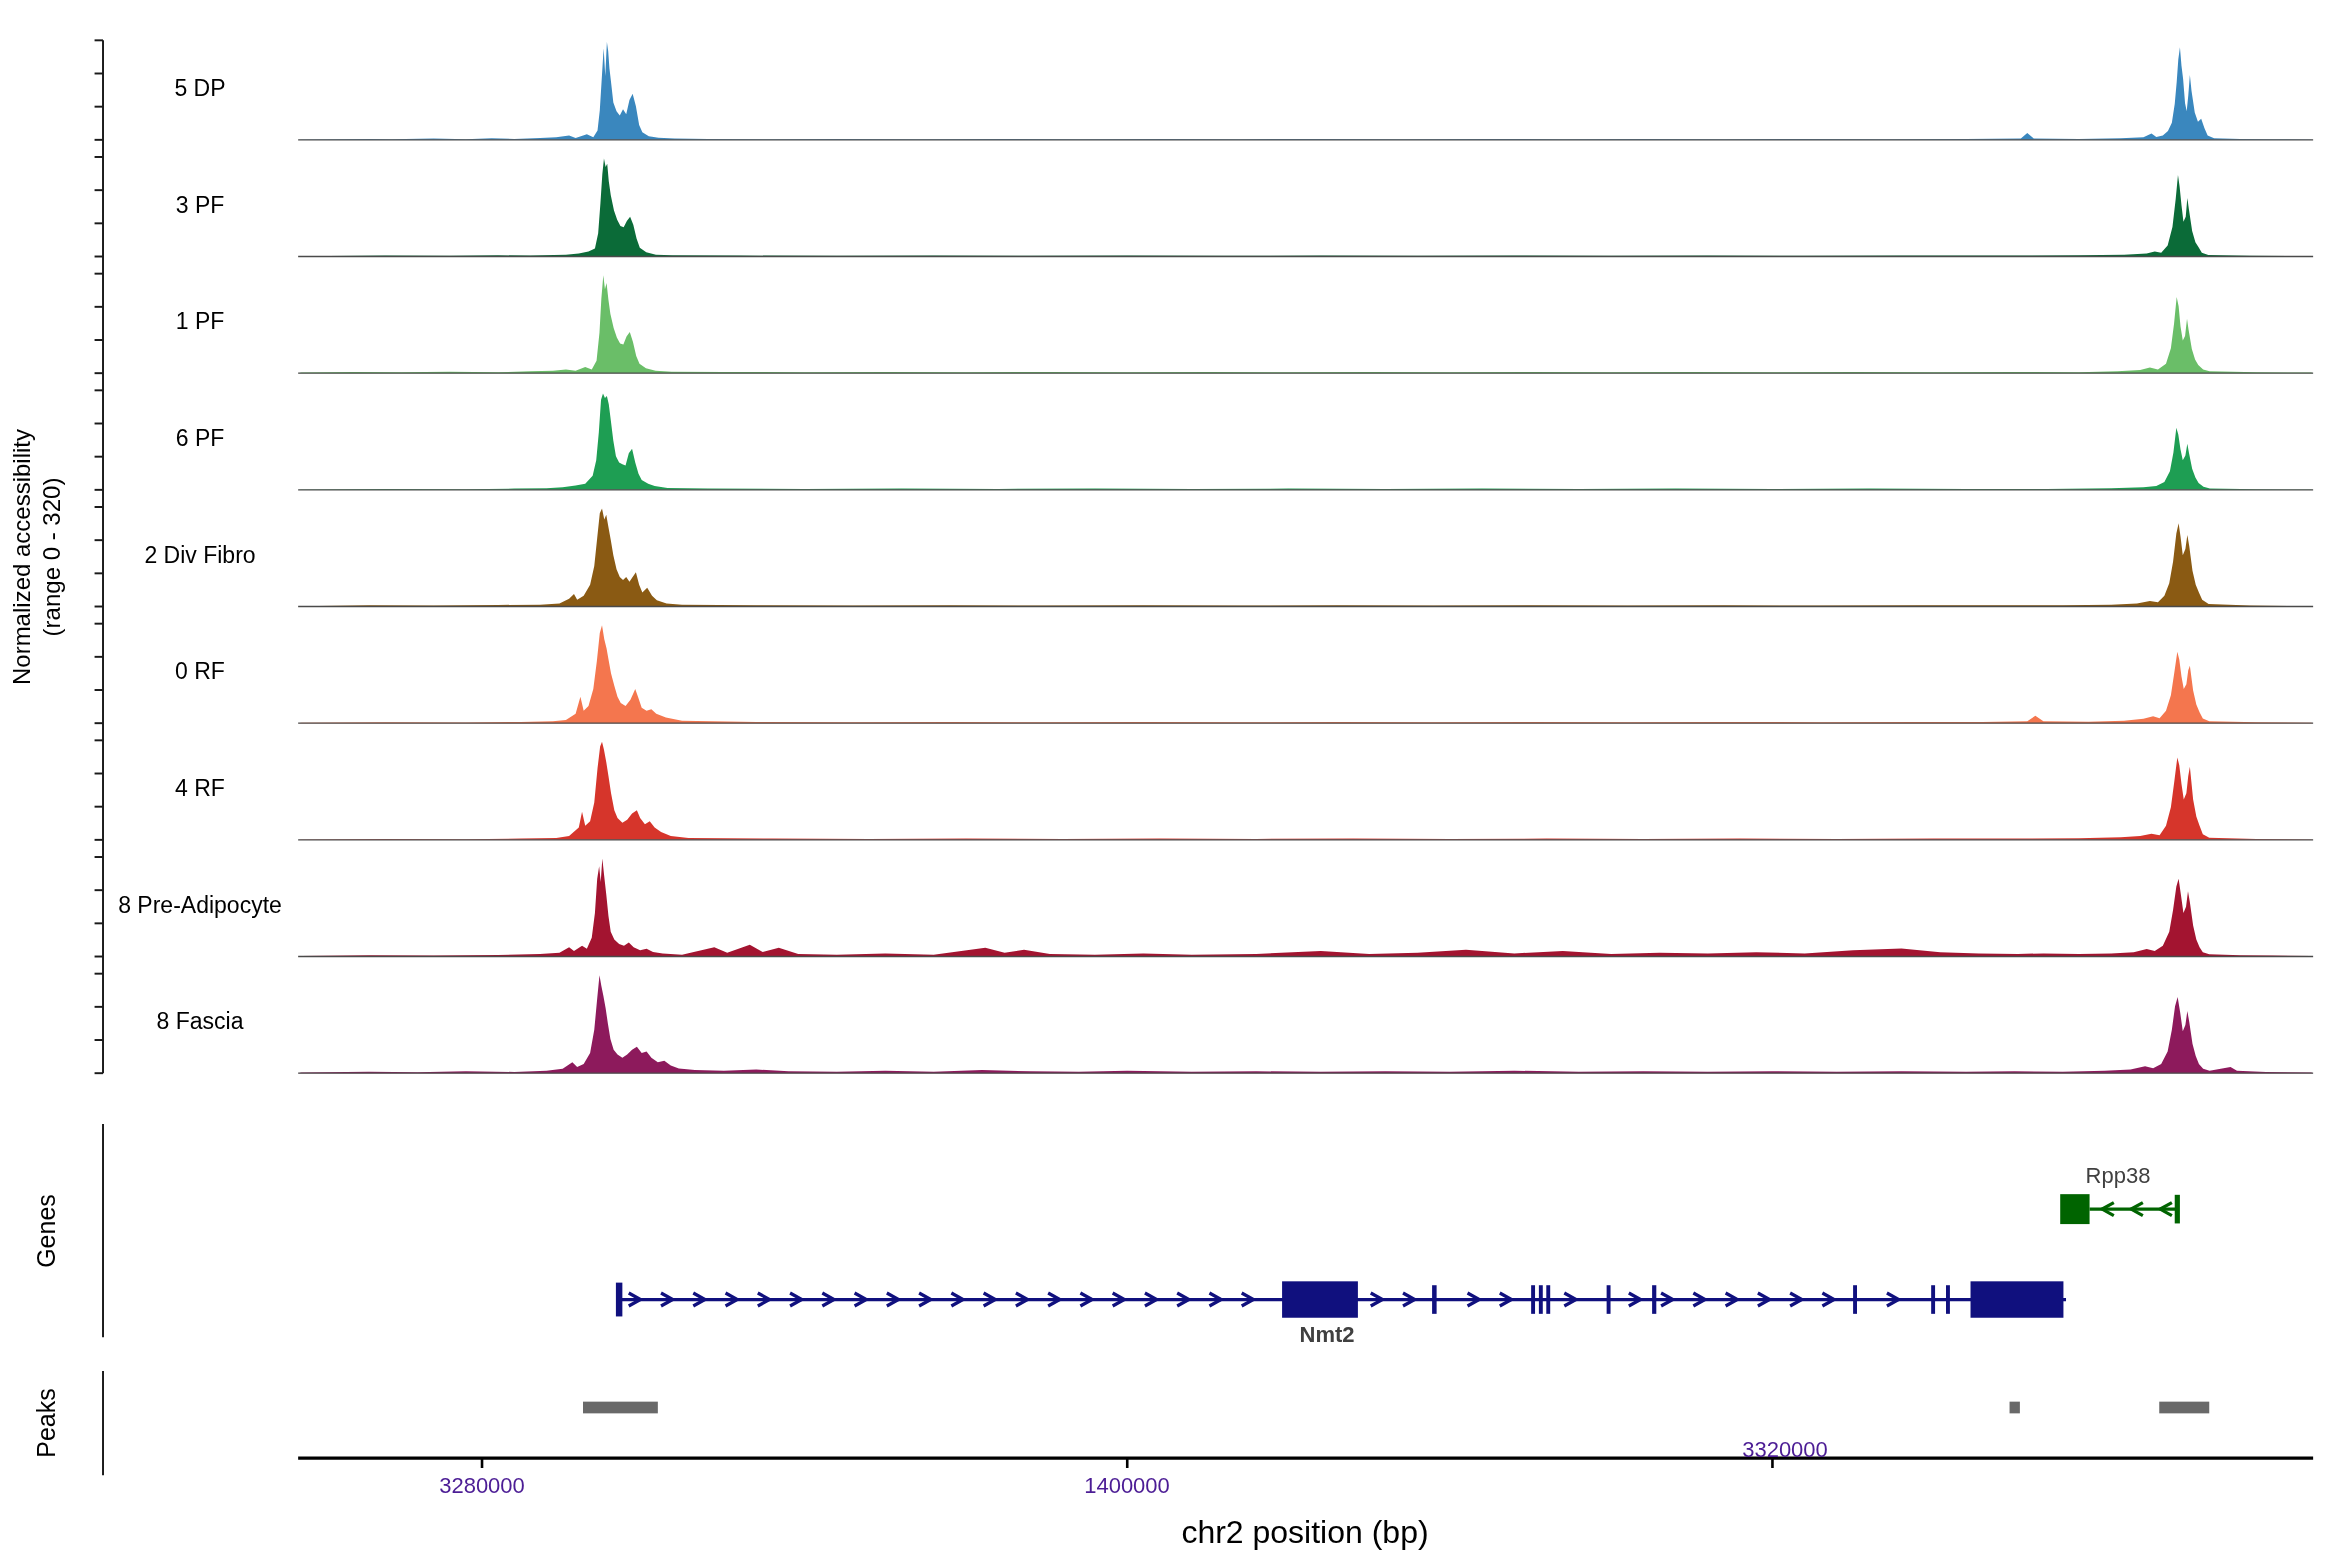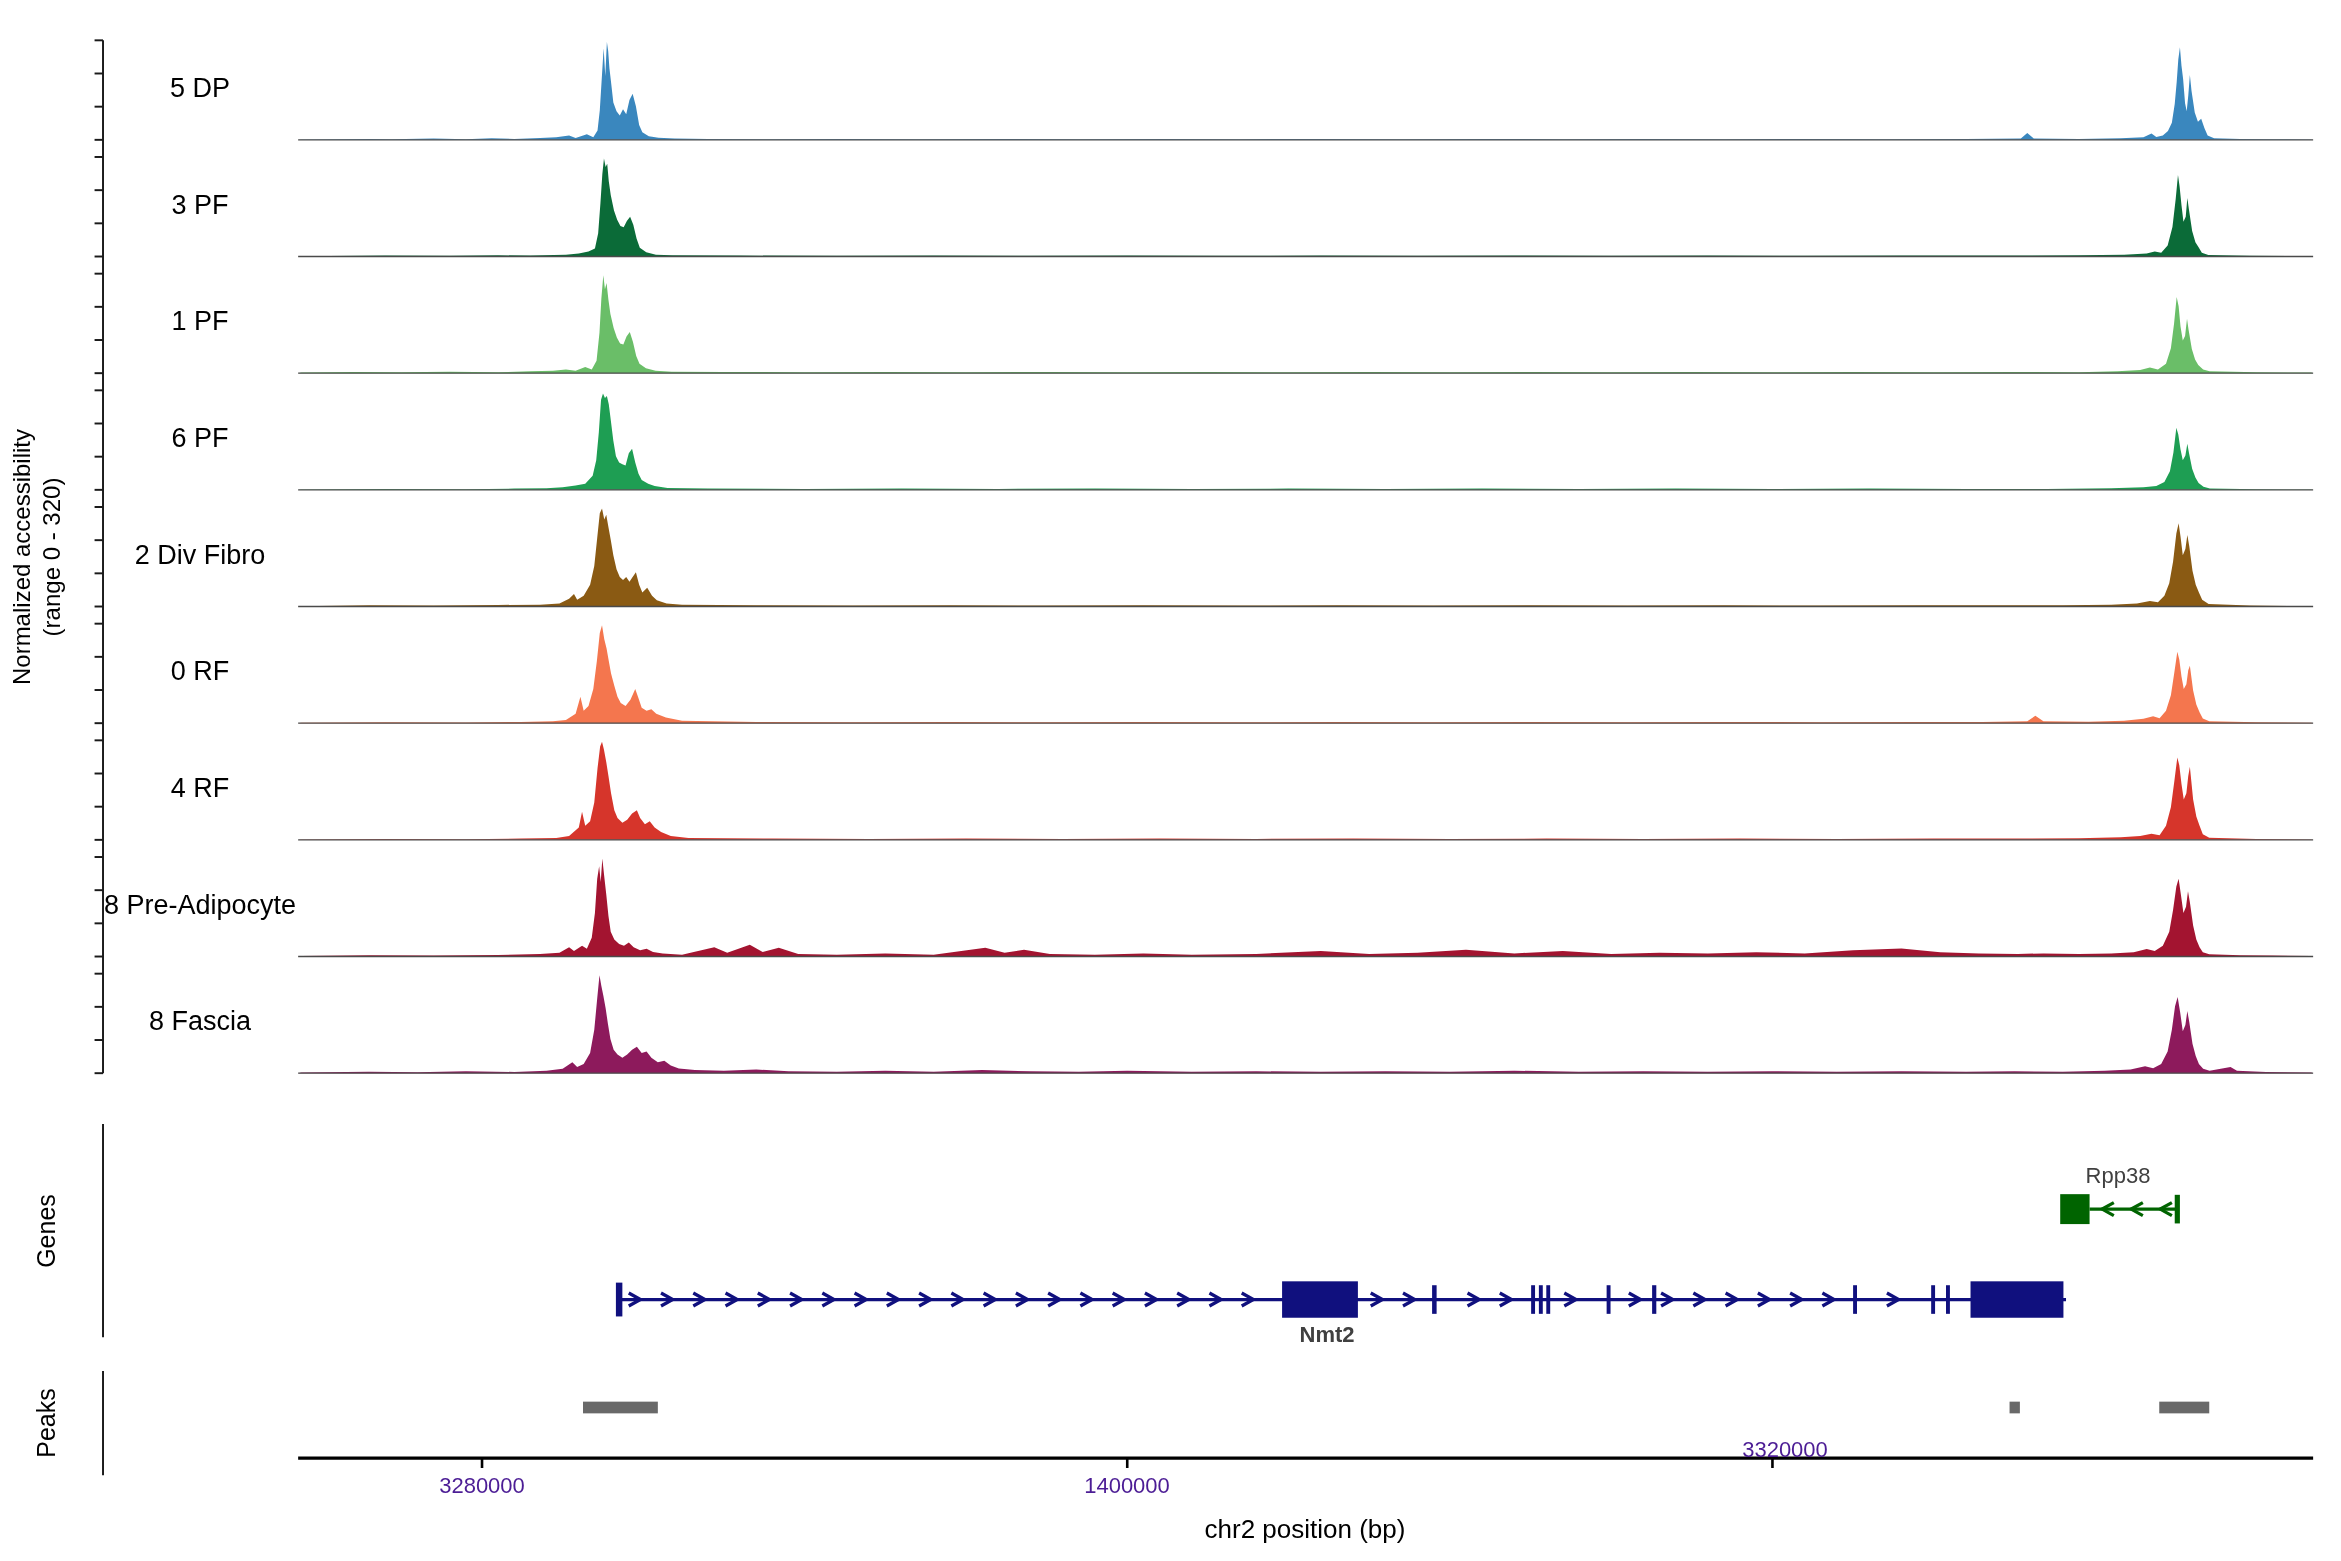--- a/index.html
+++ b/index.html
@@ -3,24 +3,24 @@
 <meta charset="utf-8">
 <style>
   html,body{margin:0;padding:0;background:#ffffff;}
   body{width:2342px;height:1561px;font-family:"Liberation Sans", sans-serif;}
   #app{position:relative;width:2342px;height:1561px;background:#fff;overflow:hidden;}
   #chart-svg{position:absolute;left:0;top:0;}
   .rot-label{position:absolute;transform:translate(-50%,-50%) rotate(-90deg);
     text-align:center;color:#000;white-space:nowrap;line-height:1.25;}
   #y-axis-label{font-size:24px;}
   .section-label{font-size:25px;}
-  .track-label{position:absolute;transform:translate(-50%,-50%);font-size:27px;color:#000;white-space:nowrap;}
+  .track-label{position:absolute;transform:translate(-50%,-50%);font-size:23px;color:#000;white-space:nowrap;}
   .gene-label{position:absolute;transform:translate(-50%,-50%);font-size:22px;color:#404040;white-space:nowrap;}
   .x-tick-label{position:absolute;transform:translateX(-50%);font-size:22px;color:#4c1d95;white-space:nowrap;}
-  #x-axis-title{position:absolute;transform:translateX(-50%);font-size:26px;color:#000;white-space:nowrap;}
+  #x-axis-title{position:absolute;transform:translateX(-50%);font-size:32px;color:#000;white-space:nowrap;}
 </style>
 </head>
 <body>
 
 <div id="app">
   <svg id="chart-svg" width="2342" height="1561" viewBox="0 0 3600 2400">
       <path d="M 458 215 L 463.0 214.5 L 567.1 213.6 L 601.8 214.0 L 666.3 213.1 L 715.9 214.0 L 755.6 212.6 L 790.3 213.6 L 830.0 212.1 L 854.8 211.2 L 874.6 208.3 L 884.6 212.1 L 901.9 206.4 L 911.8 211.2 L 918.3 200.7 L 921.8 169.6 L 925.2 114.6 L 927.7 74.0 L 930.2 117.0 L 932.7 64.4 L 934.7 78.7 L 936.6 105.0 L 939.1 126.5 L 942.6 157.6 L 947.5 171.0 L 952.5 177.7 L 957.5 168.1 L 962.4 175.8 L 967.4 153.8 L 972.3 144.2 L 977.3 163.4 L 982.3 192.1 L 987.2 203.5 L 997.1 209.3 L 1012.0 211.7 L 1036.8 213.1 L 1087.9 213.6 L 1187.1 214.0 L 1286.3 213.6 L 1410.3 214.0 L 1534.3 213.6 L 1658.3 214.0 L 1782.3 213.6 L 1906.3 214.0 L 2030.3 213.6 L 2154.3 214.0 L 2278.3 213.6 L 2402.3 214.0 L 2526.3 213.6 L 2650.3 214.0 L 2774.3 213.6 L 2898.3 214.0 L 3022.3 213.6 L 3106.6 213.1 L 3116.5 204.5 L 3126.5 213.1 L 3195.9 213.6 L 3260.4 212.6 L 3295.1 211.2 L 3307.5 205.4 L 3314.9 210.7 L 3324.9 208.3 L 3332.8 201.6 L 3338.8 188.7 L 3343.2 160.0 L 3346.2 126.5 L 3348.7 91.6 L 3351.2 72.5 L 3353.6 101.2 L 3356.1 121.3 L 3359.1 158.6 L 3361.6 171.0 L 3364.0 147.1 L 3366.5 115.5 L 3369.0 139.5 L 3374.0 172.9 L 3378.9 187.3 L 3383.9 182.5 L 3388.8 196.8 L 3393.8 208.3 L 3403.7 212.6 L 3443.9 213.6 L 3493.5 214.0 L 3553.0 214.5 L 3556 215 Z" fill="#3A87BE" stroke="none"></path>
       <line x1="458" x2="3556" y1="215" y2="215" stroke="#4a4a4a" stroke-width="2"></line>
       <line x1="145" x2="158" y1="215" y2="215" stroke="#1a1a1a" stroke-width="3"></line>
       <line x1="145" x2="158" y1="164" y2="164" stroke="#1a1a1a" stroke-width="3"></line>

